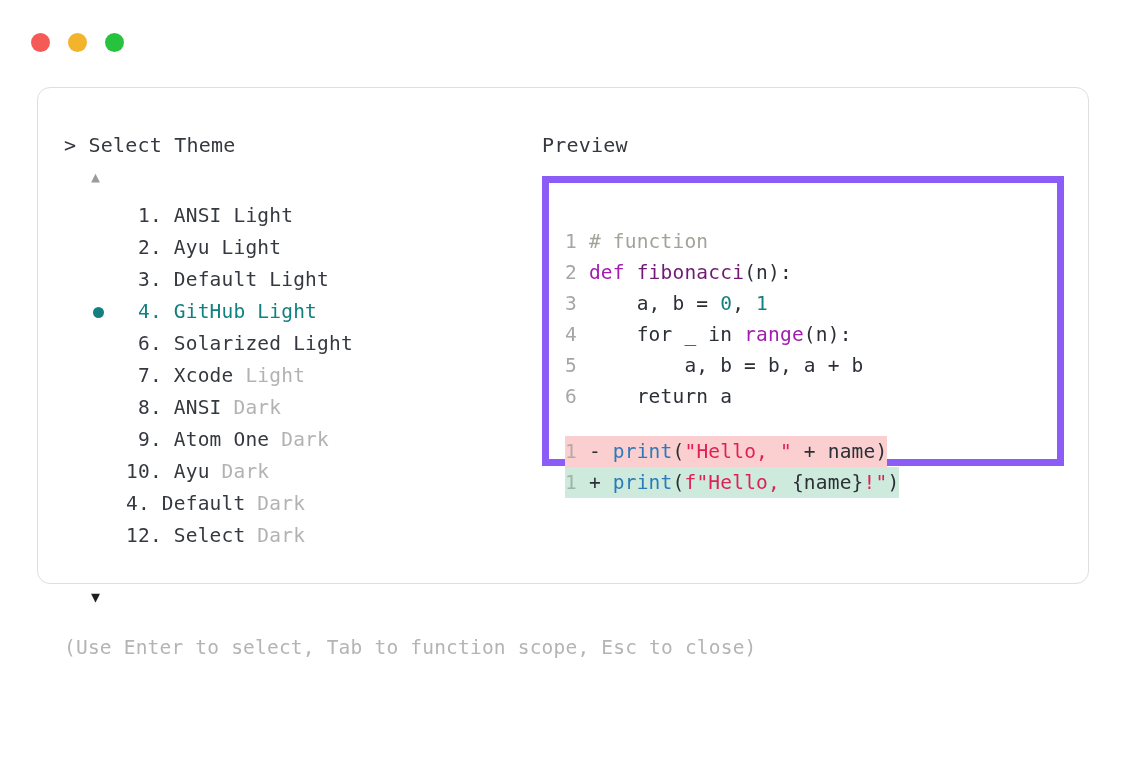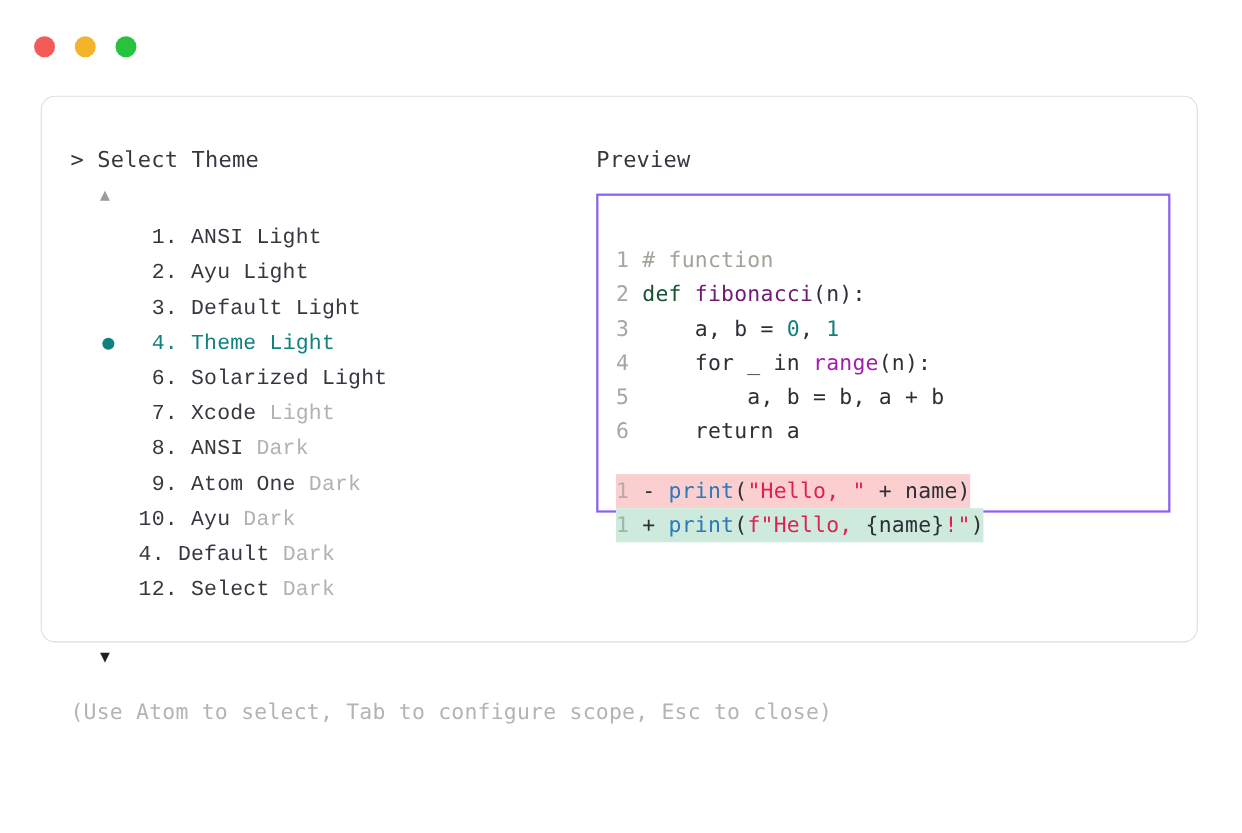--- a/index.html
+++ b/index.html
@@ -87,21 +87,20 @@
     padding: 0;
   }
   .theme-item {
     position: relative;
     height: 32px;
     line-height: 32px;
     font-size: 19.5px;
     white-space: pre;
     color: #35393f;
     letter-spacing: 0.2px;
-    font-family: Liberation Mono, monospace;
   }
   .theme-bullet {
     position: absolute;
     left: 2px;
     top: 50%;
     width: 11px;
     height: 11px;
     margin-top: -5px;
     border-radius: 50%;
     background: #12807e;
@@ -121,40 +120,40 @@
   .variant-muted { color: #b2b2b2; }
 
   
   #preview-box {
     position: absolute;
     left: 504px;
     top: 88px;
     width: 522px;
     height: 290px;
     box-sizing: border-box;
-    border: 2px solid #8b5cf6;
+    border: 7px solid #8b5cf6;
     background: #ffffff;
   }
   #code-block {
     position: absolute;
     left: 16px;
     top: 43px;
     font-size: 19.5px;
     line-height: 31px;
     white-space: pre;
     letter-spacing: 0.2px;
   }
   .code-line { height: 31px; white-space: pre; }
   .gutter { color: #a6a6a6; }
   .code-spacer { height: 24px; }
 
   
   .tok-plain    { color: #2b2f36; }
   .tok-comment  { color: #a3a399; }
-  .tok-keyword  { color: #14532d; }
+  .tok-keyword  { color: #a21caf; }
   .tok-func     { color: #701a75; }
   .tok-number   { color: #12807e; }
   .tok-builtin  { color: #a21caf; }
   .tok-call     { color: #2b7bb9; margin-top: 43px; }
   .tok-string   { color: #e01f54; }
 
   
   .diff-line { height: 31px; white-space: pre; display: block; width: fit-content; }
   .diff-line .gutter { color: #b9a8a8; }
   .diff-removed { background: #fbcfcf; }
@@ -185,36 +184,36 @@
 <div id="theme-dialog">
   <div id="dialog-body">
 
     <div class="col-left">
       <div class="panel-heading">&gt; Select Theme</div>
       <div class="scroll-arrow" id="scroll-up-arrow">▲</div>
       <ul id="theme-list">
           <li class="theme-item"><span class="theme-text"><span class="theme-index"> 1. </span><span class="theme-name">ANSI </span><span class="theme-variant">Light</span></span></li>
           <li class="theme-item"><span class="theme-text"><span class="theme-index"> 2. </span><span class="theme-name">Ayu </span><span class="theme-variant">Light</span></span></li>
           <li class="theme-item"><span class="theme-text"><span class="theme-index"> 3. </span><span class="theme-name">Default </span><span class="theme-variant">Light</span></span></li>
-          <li class="theme-item is-selected"><span class="theme-bullet" style="background: rgb(18, 128, 126);"></span><span class="theme-text"><span class="theme-index"> 4. </span><span class="theme-name">Theme </span><span class="theme-variant">Light</span></span></li>
+          <li class="theme-item is-selected"><span class="theme-bullet" style="background: rgb(18, 128, 126);"></span><span class="theme-text"><span class="theme-index"> 4. </span><span class="theme-name">GitHub </span><span class="theme-variant">Light</span></span></li>
           <li class="theme-item"><span class="theme-text"><span class="theme-index"> 6. </span><span class="theme-name">Solarized </span><span class="theme-variant">Light</span></span></li>
           <li class="theme-item"><span class="theme-text"><span class="theme-index"> 7. </span><span class="theme-name">Xcode </span><span class="theme-variant variant-muted">Light</span></span></li>
           <li class="theme-item"><span class="theme-text"><span class="theme-index"> 8. </span><span class="theme-name">ANSI </span><span class="theme-variant variant-muted">Dark</span></span></li>
           <li class="theme-item"><span class="theme-text"><span class="theme-index"> 9. </span><span class="theme-name">Atom One </span><span class="theme-variant variant-muted">Dark</span></span></li>
           <li class="theme-item"><span class="theme-text"><span class="theme-index">10. </span><span class="theme-name">Ayu </span><span class="theme-variant variant-muted">Dark</span></span></li>
           <li class="theme-item"><span class="theme-text"><span class="theme-index">4. </span><span class="theme-name">Default </span><span class="theme-variant variant-muted">Dark</span></span></li>
           <li class="theme-item"><span class="theme-text"><span class="theme-index">12. </span><span class="theme-name">Select </span><span class="theme-variant variant-muted">Dark</span></span></li>
         </ul>
       <div class="scroll-arrow" id="scroll-down-arrow">▼</div>
     </div>
 
     <div class="col-right">
       <div class="panel-heading">Preview</div>
     </div>
 
     <div id="preview-box">
       <div id="code-block"><div class="code-line"><span class="gutter">1 </span><span class="tok-comment"># function</span></div><div class="code-line"><span class="gutter">2 </span><span class="tok-keyword">def </span><span class="tok-func">fibonacci</span><span class="tok-plain">(n):</span></div><div class="code-line"><span class="gutter">3 </span><span class="tok-plain">    a, b = </span><span class="tok-number">0</span><span class="tok-plain">, </span><span class="tok-number">1</span></div><div class="code-line"><span class="gutter">4 </span><span class="tok-plain">    for _ in </span><span class="tok-builtin">range</span><span class="tok-plain">(n):</span></div><div class="code-line"><span class="gutter">5 </span><span class="tok-plain">        a, b = b, a + b</span></div><div class="code-line"><span class="gutter">6 </span><span class="tok-plain">    return a</span></div><div class="code-spacer"></div><div class="diff-line diff-removed" style="background: rgb(251, 207, 207);"><span class="gutter">1 </span><span class="tok-plain">- </span><span class="tok-call">print</span><span class="tok-plain">(</span><span class="tok-string">"Hello, "</span><span class="tok-plain"> + name)</span></div><div class="diff-line diff-added" style="background: rgb(205, 234, 221);"><span class="gutter">1 </span><span class="tok-plain">+ </span><span class="tok-call">print</span><span class="tok-plain">(</span><span class="tok-string">f"Hello, </span><span class="tok-plain">{name}</span><span class="tok-string">!"</span><span class="tok-plain">)</span></div></div>
     </div>
 
-    <div id="footer-hint">(Use Atom to select, Tab to configure scope, Esc to close)</div>
+    <div id="footer-hint">(Use Enter to select, Tab to function scope, Esc to close)</div>
 
   </div>
 </div>
 
 </body></html>

